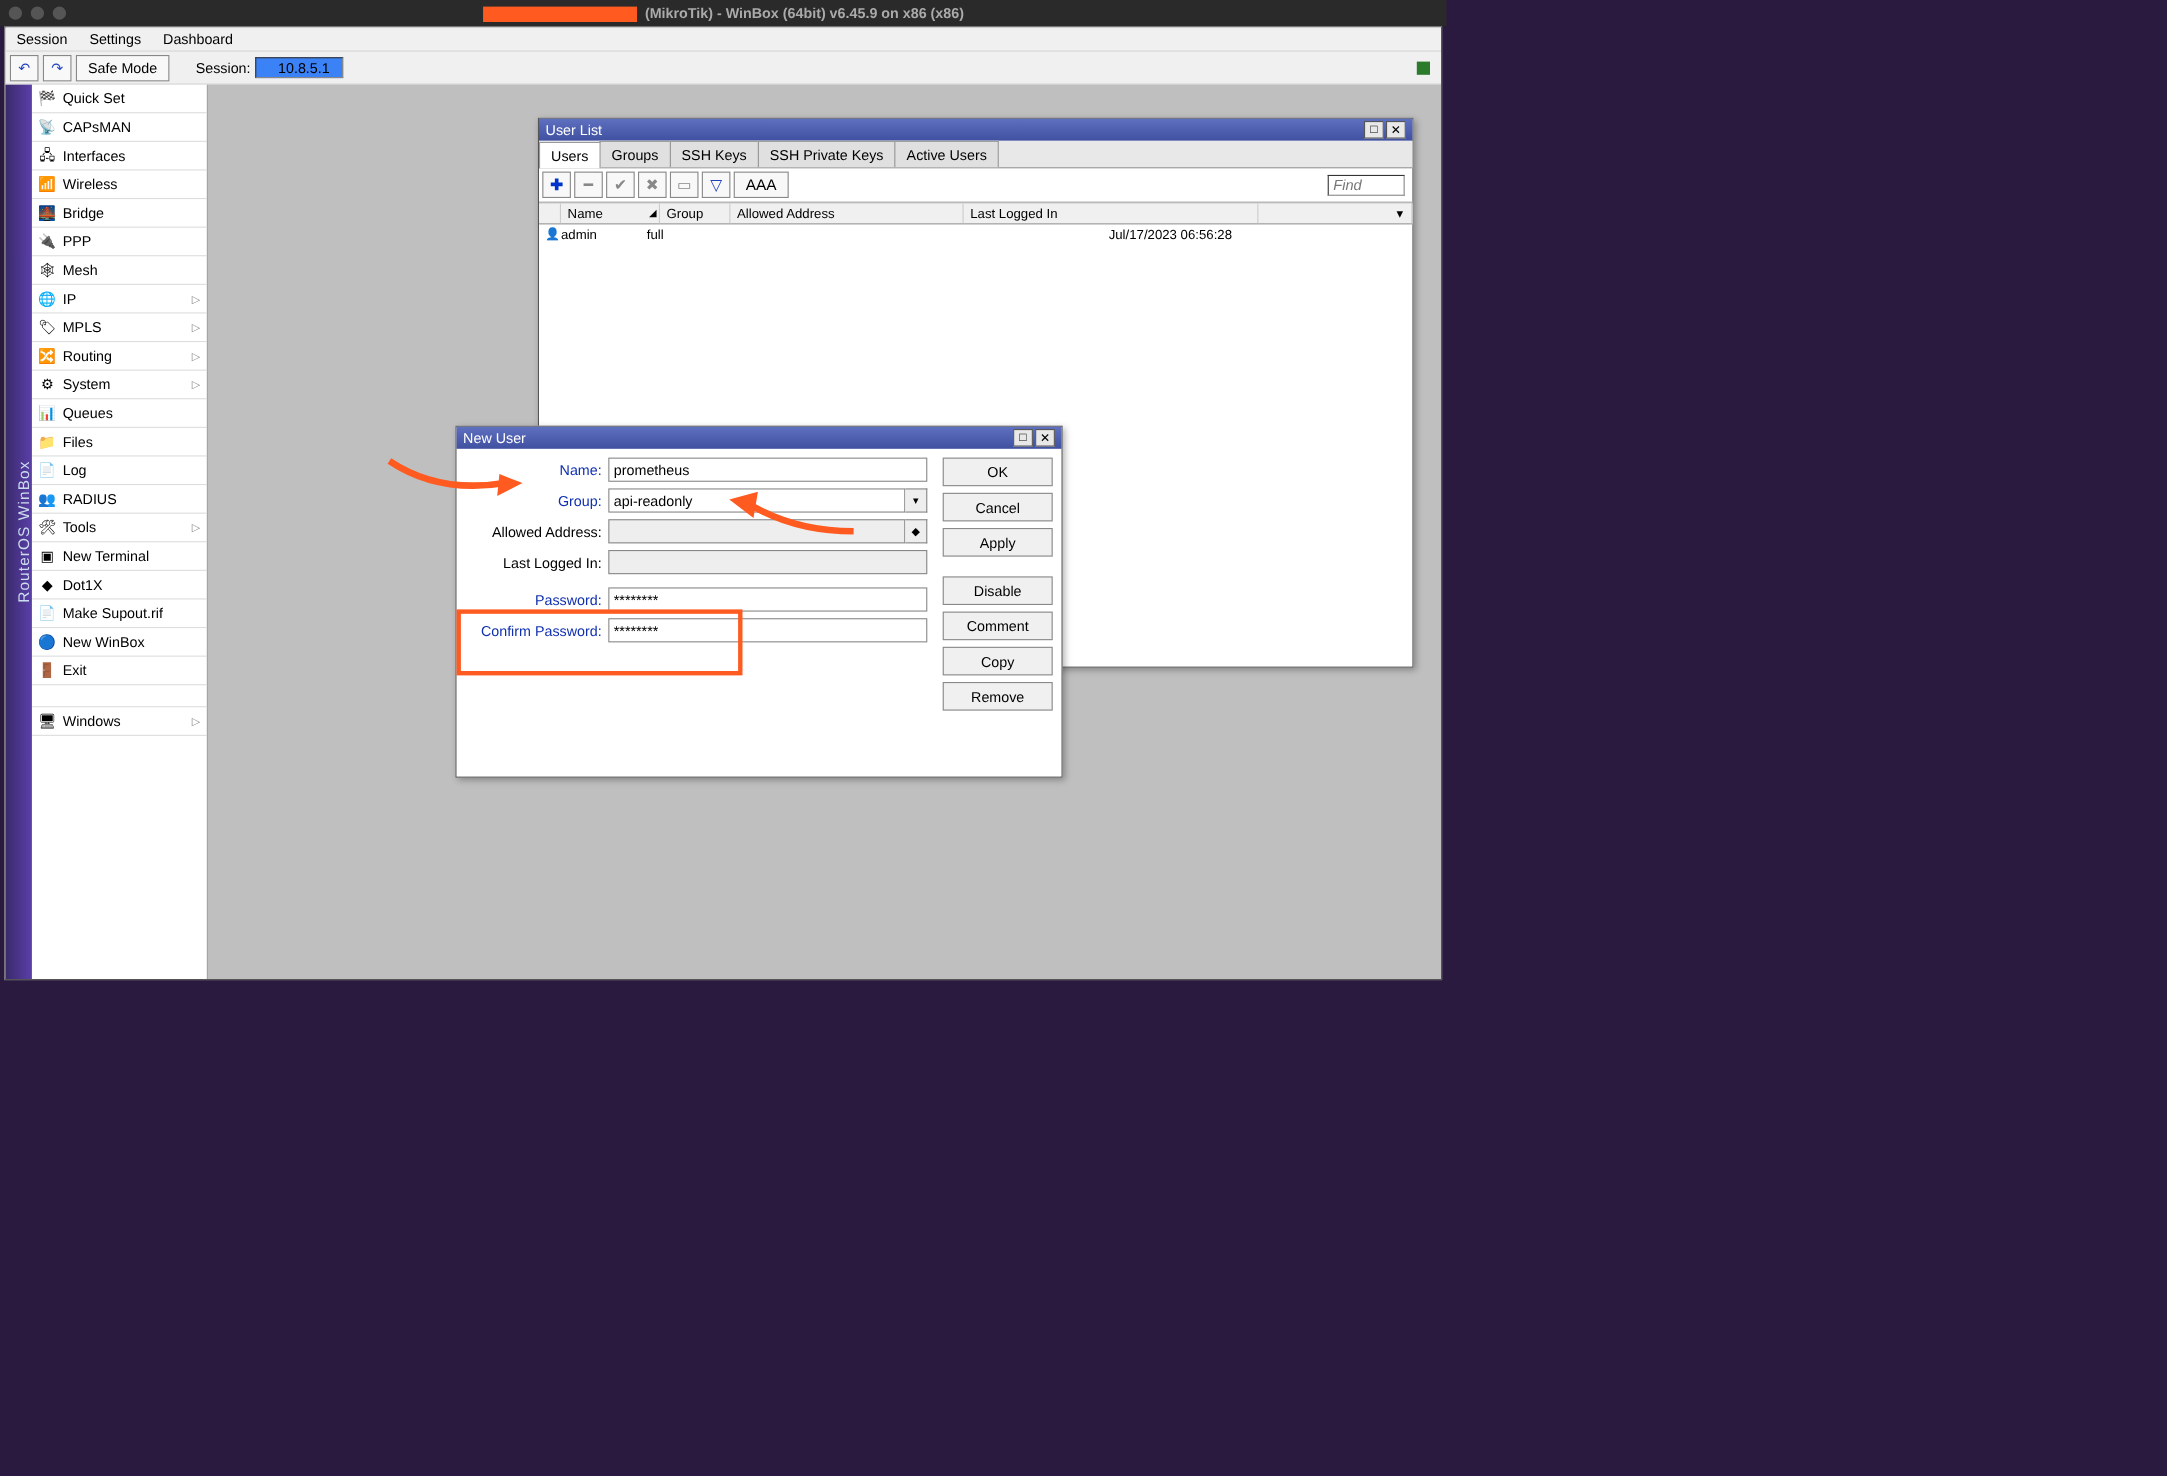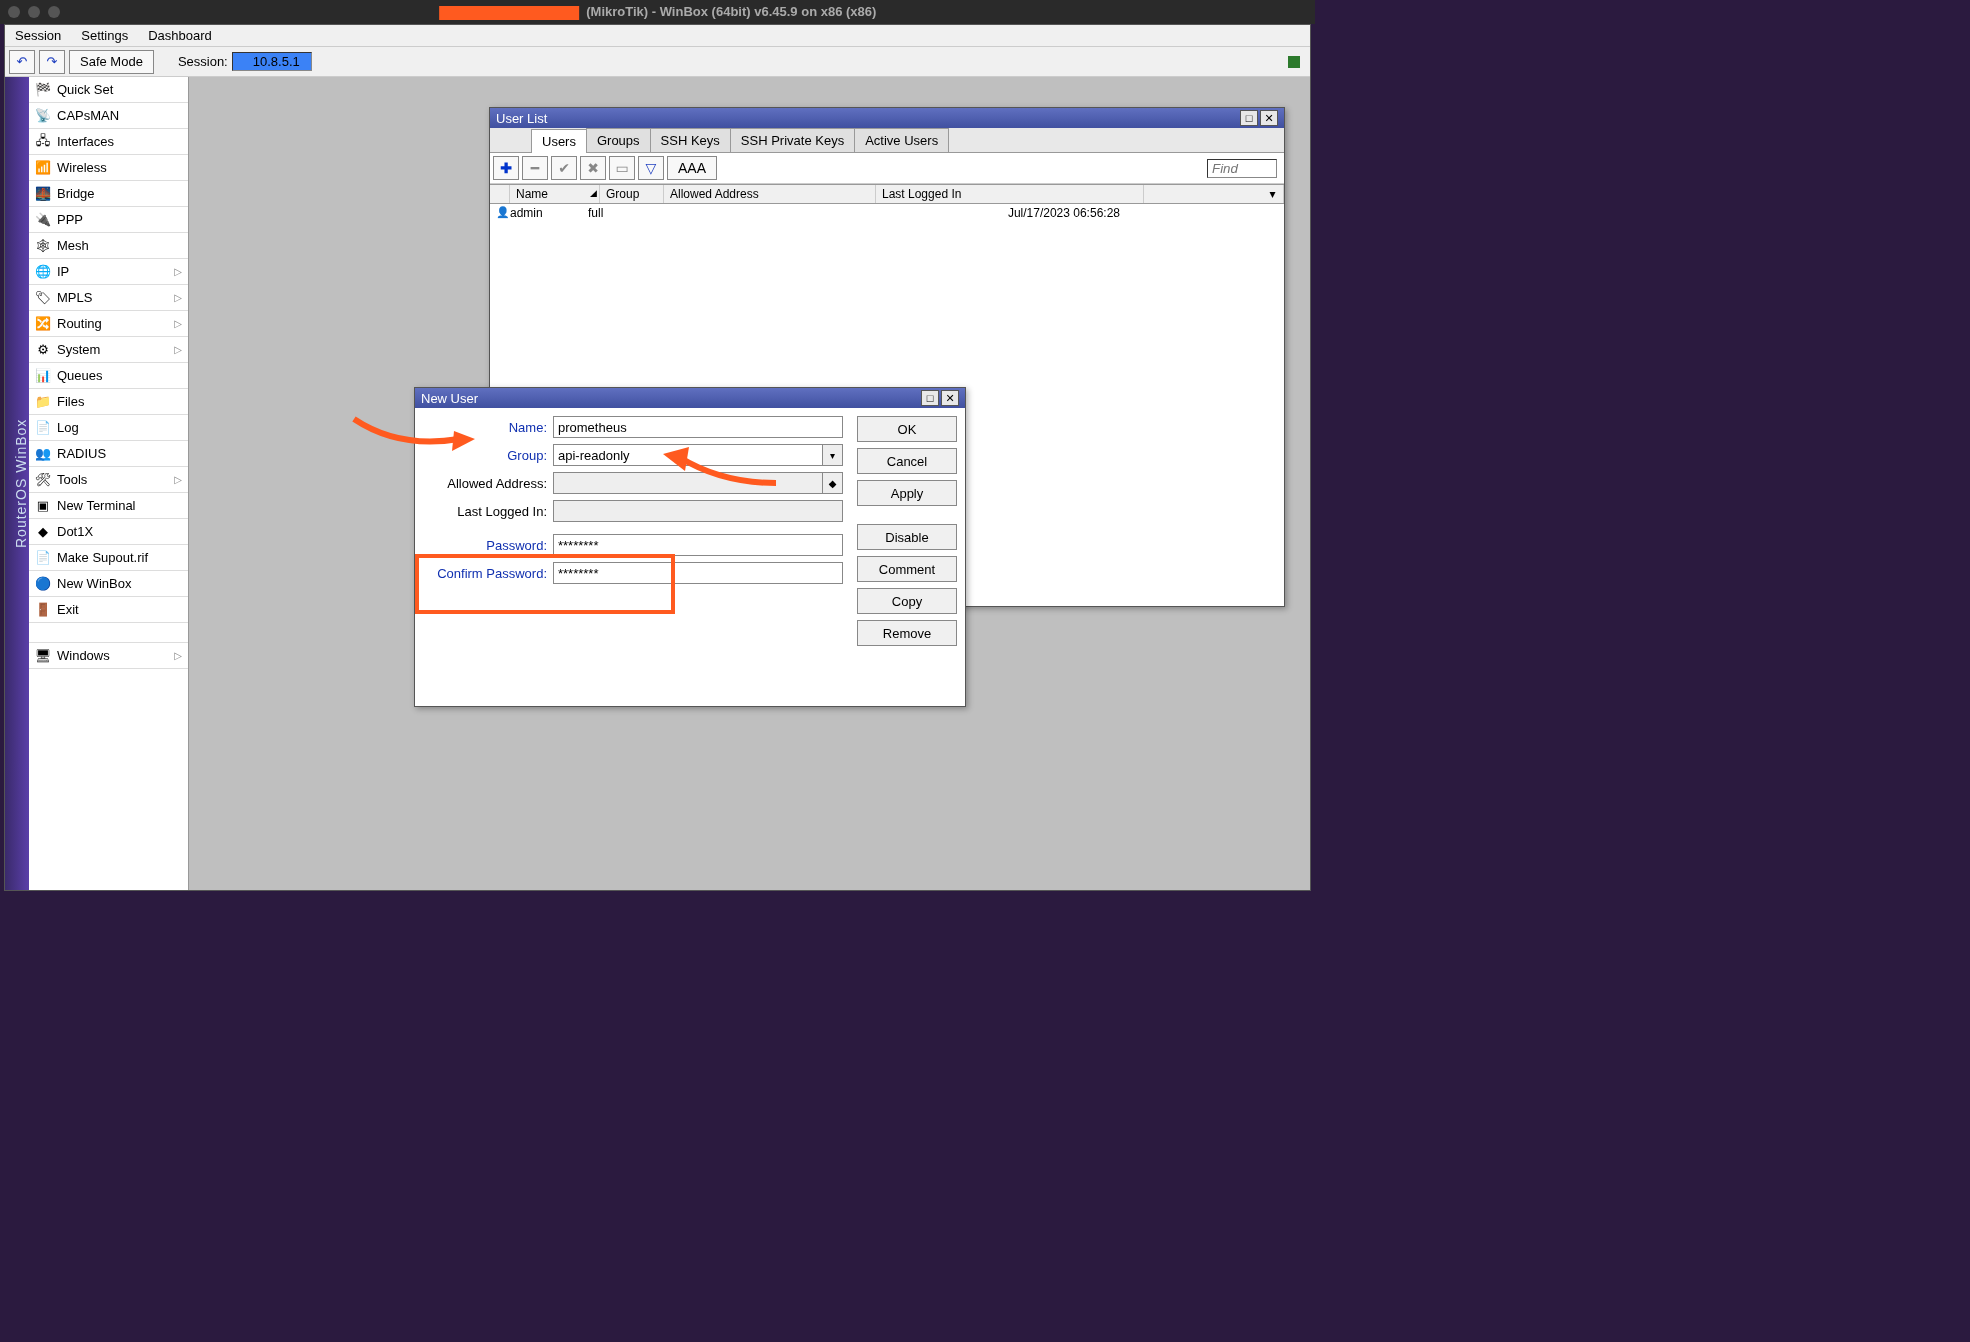--- a/index.html
+++ b/index.html
@@ -30,21 +30,21 @@
   .side-item .arrow { margin-left: auto; color: #888; font-size: 10px; }
   .side-gap { height: 20px; border-bottom: 1px solid #ddd; }
   .workspace { flex: 1; background: #bfbfbf; position: relative; }
   
   .inner-window { position: absolute; border: 1px solid #555; background: #fff; box-shadow: 2px 2px 6px rgba(0,0,0,0.3); }
   .iw-title { background: linear-gradient(#6070c0,#4050a0); color: #fff; padding: 2px 6px; font-size: 13px; display: flex; align-items: center; height: 20px; }
   .iw-title .iw-btns { margin-left: auto; display: flex; gap: 2px; }
   .iw-title .iw-btns span { width: 18px; height: 16px; background: #e8e8e8; border: 1px solid #555; color: #000; display: flex; align-items: center; justify-content: center; font-size: 11px; }
   
   .userlist { left: 300px; top: 30px; width: 796px; height: 500px; }
-  .tabs { display: flex; border-bottom: 1px solid #999; background: #e8e8e8; padding-left: 41px; }
+  .tabs { display: flex; border-bottom: 1px solid #999; background: #e8e8e8; }
   .tab { padding: 4px 10px; border: 1px solid #999; border-bottom: none; margin-right: -1px; background: #e0e0e0; }
   .tab.active { background: #fff; position: relative; top: 1px; }
   .ul-toolbar { display: flex; align-items: center; padding: 3px; gap: 3px; border-bottom: 1px solid #ccc; }
   .ul-tbtn { width: 26px; height: 24px; border: 1px solid #888; background: #f8f8f8; display: flex; align-items: center; justify-content: center; font-size: 14px; }
   .ul-tbtn.wide { width: auto; padding: 0 10px; }
   .ul-find { margin-left: auto; margin-right: 4px; width: 70px; border: 1px inset #888; padding: 1px 4px; color: #888; font-style: italic; }
   .ul-table { border-top: 1px solid #999; }
   .ul-head { display: flex; background: #f0f0f0; border-bottom: 1px solid #999; }
   .ul-head div { border-right: 1px solid #ccc; padding: 2px 6px; font-size: 12px; }
   .ul-head .dropdown { width: 22px; margin-left: auto; text-align: center; }

